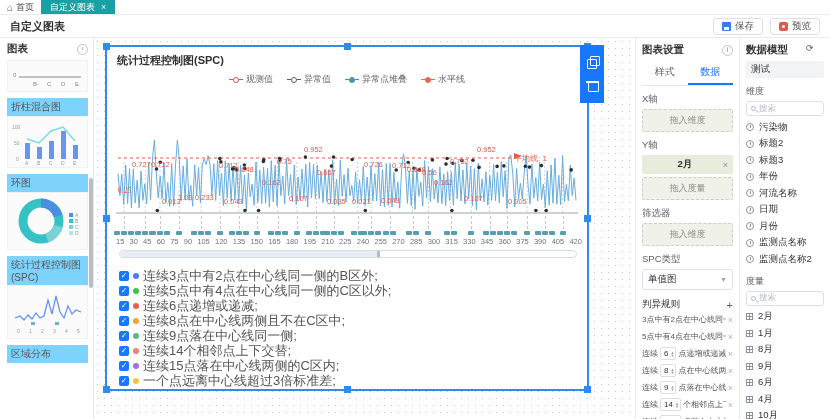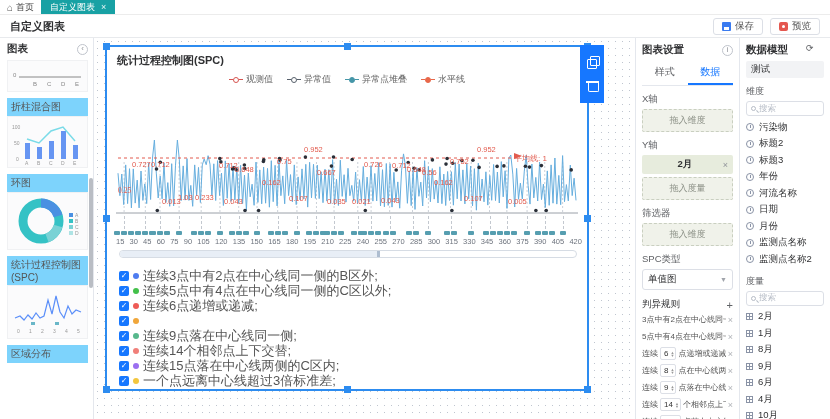--- a/index.html
+++ b/index.html
@@ -513,20 +513,21 @@
             <span class="cktext">连续5点中有4点在中心线同一侧的C区以外;</span>
           </div>
           <div class="ckrow">
             <span class="ckbox">✓</span>
             <span class="dot" style="background:#ee5b56"></span>
             <span class="cktext">连续6点递增或递减;</span>
           </div>
           <div class="ckrow">
             <span class="ckbox">✓</span>
             <span class="dot" style="background:#f0a63a"></span>
+            <span class="cktext">连续8点在中心线两侧且不在C区中;</span>
           </div>
           <div class="ckrow">
             <span class="ckbox">✓</span>
             <span class="dot" style="background:#57b88c"></span>
             <span class="cktext">连续9点落在中心线同一侧;</span>
           </div>
           <div class="ckrow">
             <span class="ckbox">✓</span>
             <span class="dot" style="background:#f07f79"></span>
             <span class="cktext">连续14个相邻点上下交替;</span>

